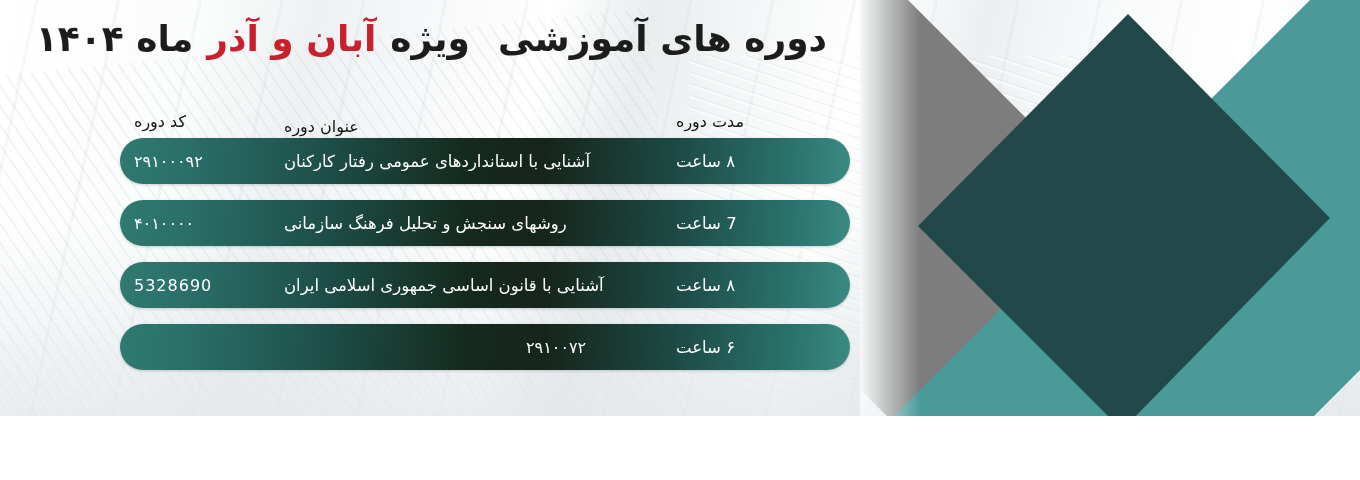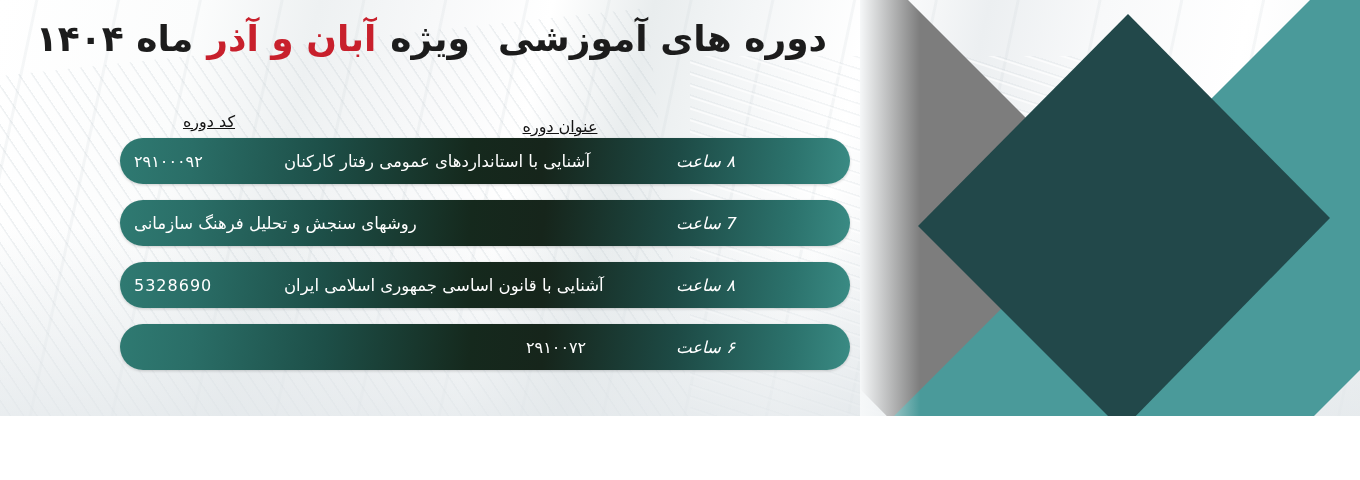--- a/index.html
+++ b/index.html
@@ -167,23 +167,22 @@
   }
   .thead {
     display:flex;
     align-items:center;
     height:34px;
     padding:0 14px;
   }
   .th {
     font-size:16px;
     color:#141414;
-    text-align:center;
-    direction:rtl;
-    text-decoration:underline;
+    text-align:left;
+    direction:rtl;
   }
   .col-code  { flex:0 0 150px; }
   .col-title { flex:1 1 auto;margin-top:11px; }
   .col-dur   { flex:0 0 160px; }
 
   .row {
     display:flex;
     align-items:center;
     height:46px;
     margin-bottom:16px;
@@ -198,21 +197,21 @@
   }
   .cell {
     font-size:16.5px;
     text-align:left;
     direction:rtl;
     white-space:nowrap;
     overflow:hidden;
   }
   .cell-code  { flex:0 0 150px; font-size:16px; letter-spacing:1px; }
   .cell-title { flex:1 1 auto; }
-  .cell-dur   { flex:0 0 160px;font-style:italic; }
+  .cell-dur   { flex:0 0 160px; }
 </style>
 </head>
 <body>
 
 <div id="banner">
 
   <div class="bg-base"></div>
   <div class="bg-streaks"></div>
   <div class="bg-fan"></div>
   <div class="bg-fan2"></div>
@@ -240,33 +239,35 @@
     </div>
   </div>
 
   <div class="title">
     <span>دوره های آموزشی</span><span class="sp"></span><span class="sp"></span><span>ویژه</span><span class="sp"></span><span class="accent">آبان و آذر</span><span class="sp"></span><span>ماه ۱۴۰۴</span>
   </div>
 
   <div class="table">
 
     <div class="thead">
+      <div class="th col-dur">مدت دوره</div>
       <div class="th col-title">عنوان دوره</div>
       <div class="th col-code">کد دوره</div>
     </div>
 
     <div class="row">
       <div class="cell cell-dur">۸ ساعت</div>
       <div class="cell cell-title">آشنایی با استانداردهای عمومی رفتار کارکنان</div>
       <div class="cell cell-code">۲۹۱۰۰۰۹۲</div>
     </div>
 
     <div class="row">
       <div class="cell cell-dur">7 ساعت</div>
       <div class="cell cell-title">روشهای سنجش و تحلیل فرهنگ سازمانی</div>
+      <div class="cell cell-code">۴۰۱۰۰۰۰</div>
     </div>
 
     <div class="row">
       <div class="cell cell-dur">۸ ساعت</div>
       <div class="cell cell-title">آشنایی با قانون اساسی جمهوری اسلامی ایران</div>
       <div class="cell cell-code">5328690</div>
     </div>
 
     <div class="row">
       <div class="cell cell-dur">۶ ساعت</div>

